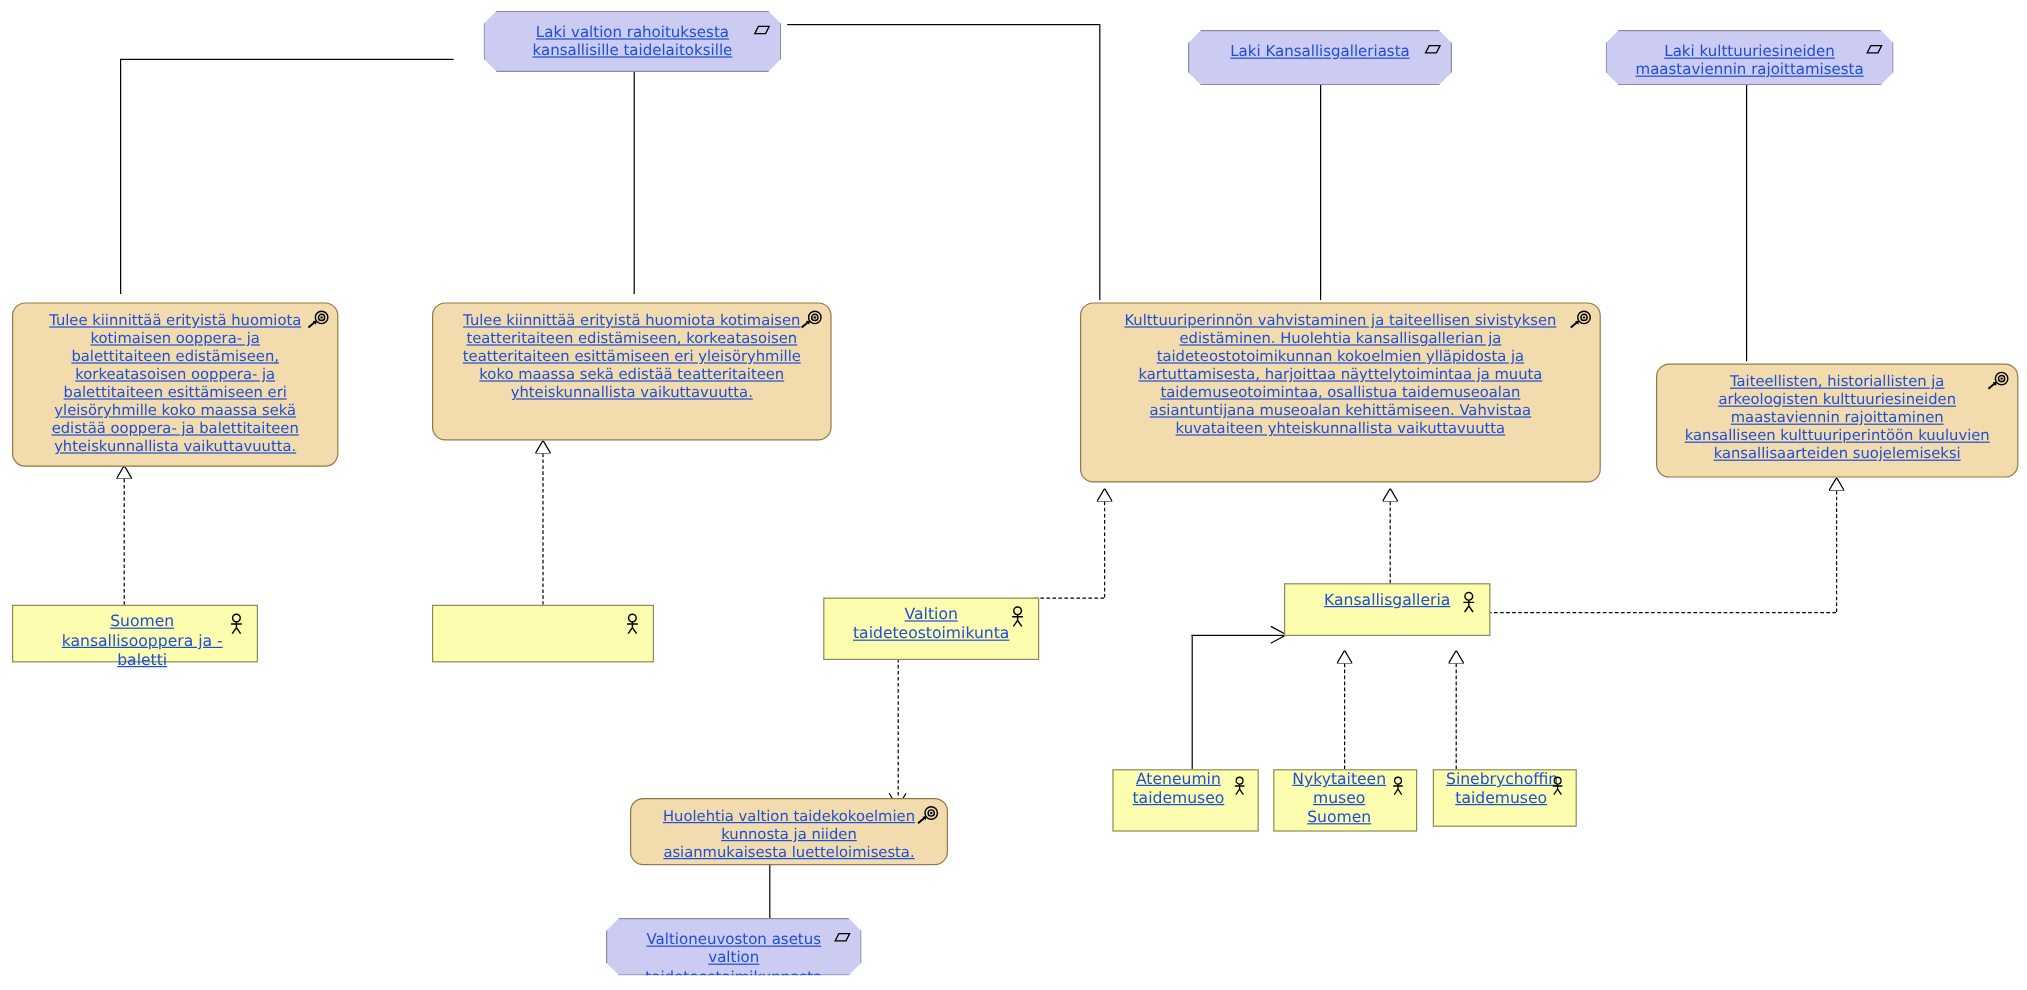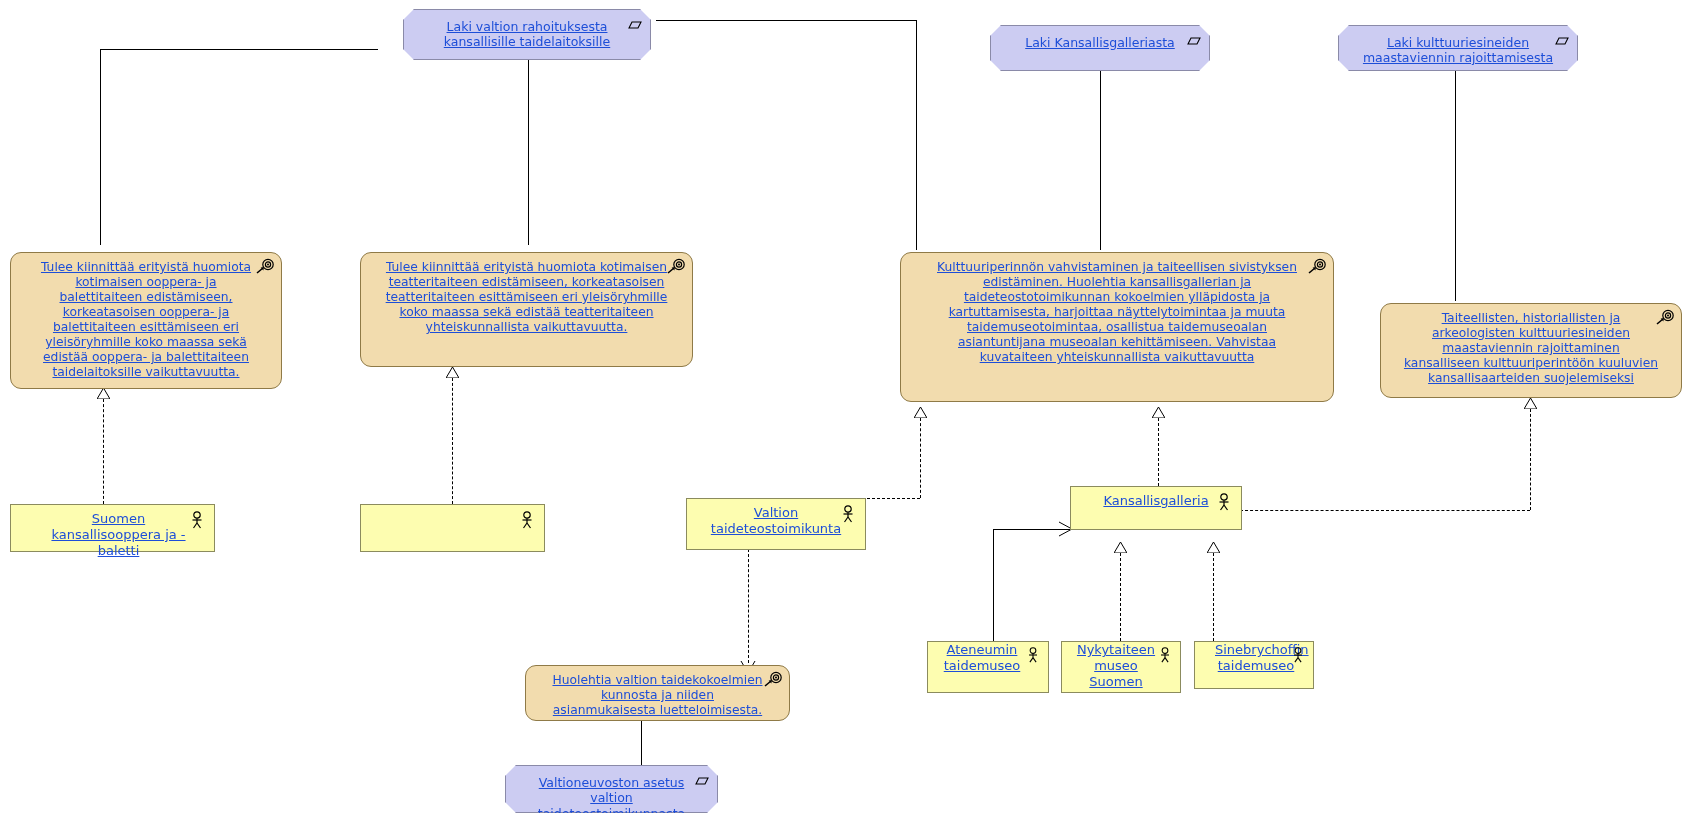--- a/index.html
+++ b/index.html
@@ -133,21 +133,21 @@
   <div class="node contract" style="left:505px;top:765px;width:213px;height:48px;">
     <span class="label">Valtioneuvoston asetus valtion taideteostoimikunnasta</span>
     <span class="icon">
       <svg width="20" height="20" viewBox="0 0 20 20">
           <polygon points="5,13 8,7 17,7 14,13" fill="none" stroke="#000" stroke-width="1.1"></polygon>
         </svg>
     </span>
   </div>
 
   <div class="node goal" style="left:10px;top:252px;width:272px;height:137px;">
-    <span class="label">Tulee kiinnittää erityistä huomiota kotimaisen ooppera- ja balettitaiteen edistämiseen, korkeatasoisen ooppera- ja balettitaiteen esittämiseen eri yleisöryhmille koko maassa sekä edistää ooppera- ja balettitaiteen taidelaitoksille vaikuttavuutta.</span>
+    <span class="label">Tulee kiinnittää erityistä huomiota kotimaisen ooppera- ja balettitaiteen edistämiseen, korkeatasoisen ooppera- ja balettitaiteen esittämiseen eri yleisöryhmille koko maassa sekä edistää ooppera- ja balettitaiteen yhteiskunnallista vaikuttavuutta.</span>
     <span class="icon">
       <svg width="20" height="20" viewBox="0 0 20 20">
         <circle cx="13" cy="6.5" r="5.2" fill="none" stroke="#000" stroke-width="1.2"></circle>
         <circle cx="13" cy="6.5" r="2.6" fill="none" stroke="#000" stroke-width="1.2"></circle>
         <circle cx="13" cy="6.5" r="1" fill="#000"></circle>
         <line x1="2" y1="15" x2="8" y2="10" stroke="#000" stroke-width="1.6"></line>
         <polygon points="8.8,9.2 5.6,9.6 8.4,12.6" fill="#000"></polygon>
       </svg>
     </span>
   </div>
@@ -275,21 +275,21 @@
           <circle cx="9" cy="5" r="3.2" fill="none" stroke="#000" stroke-width="1.2"></circle>
           <line x1="9" y1="8.2" x2="9" y2="13" stroke="#000" stroke-width="1.2"></line>
           <line x1="4.5" y1="10" x2="13.5" y2="10" stroke="#000" stroke-width="1.2"></line>
           <line x1="9" y1="13" x2="5.5" y2="18" stroke="#000" stroke-width="1.2"></line>
           <line x1="9" y1="13" x2="12.5" y2="18" stroke="#000" stroke-width="1.2"></line>
         </svg>
     </span>
   </div>
 
   <div class="node actor" style="left:1194px;top:641px;width:120px;height:48px;">
-    <span class="label" style="padding:0 16px 0 20px;">Sinebrychoffin taidemuseo</span>
+    <span class="label" style="padding:0 16px 0 10px;">Sinebrychoffin taidemuseo</span>
     <span class="icon" style="top:4px;right:3px;">
       <svg width="16" height="18" viewBox="0 0 18 20">
           <circle cx="9" cy="5" r="3.2" fill="none" stroke="#000" stroke-width="1.2"></circle>
           <line x1="9" y1="8.2" x2="9" y2="13" stroke="#000" stroke-width="1.2"></line>
           <line x1="4.5" y1="10" x2="13.5" y2="10" stroke="#000" stroke-width="1.2"></line>
           <line x1="9" y1="13" x2="5.5" y2="18" stroke="#000" stroke-width="1.2"></line>
           <line x1="9" y1="13" x2="12.5" y2="18" stroke="#000" stroke-width="1.2"></line>
         </svg>
     </span>
   </div>

